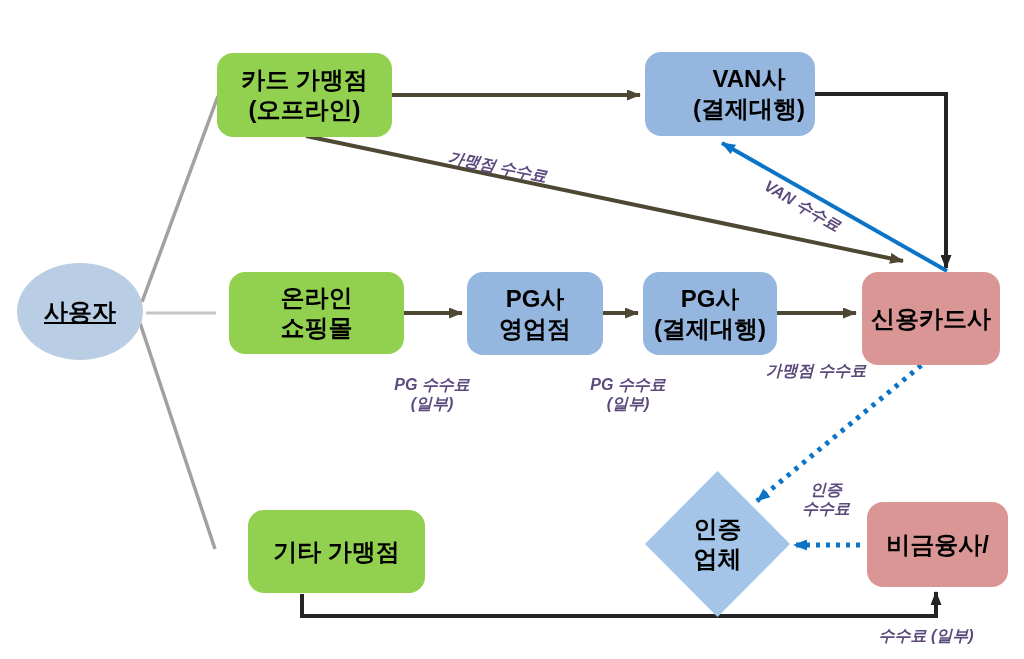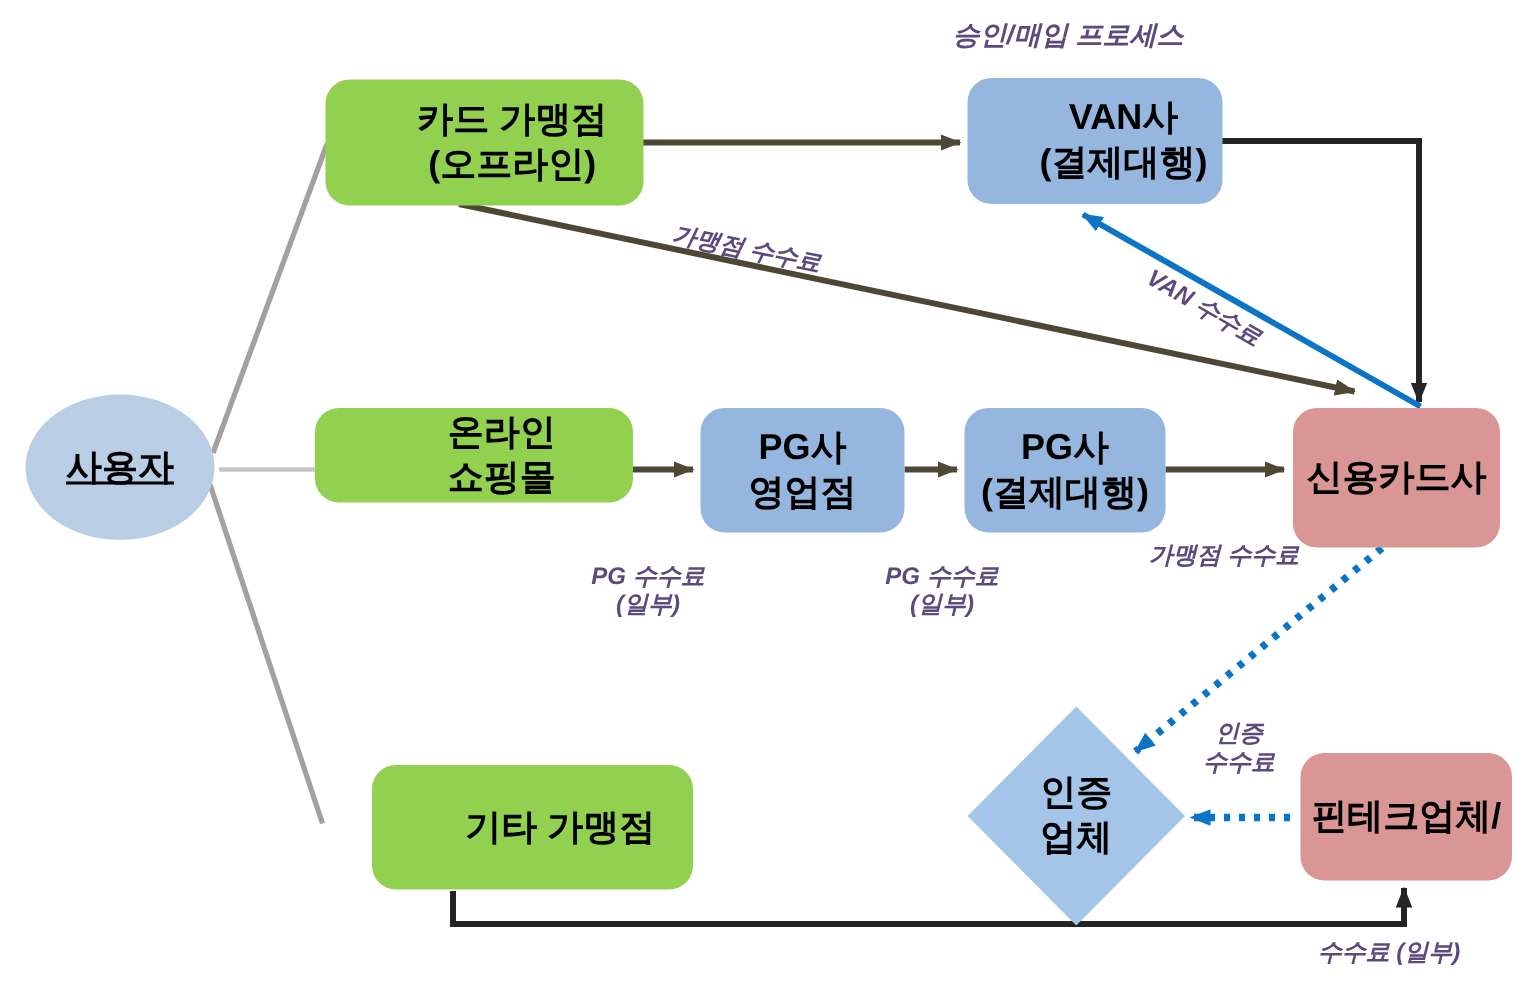--- a/index.html
+++ b/index.html
@@ -7,21 +7,21 @@
     position:relative;width:1024px;height:659px;background:#ffffff;overflow:hidden;
     font-family:"Liberation Sans","DejaVu Sans",sans-serif;
   }
   .wires{position:absolute;left:0;top:0;width:1024px;height:659px;}
   .node{
     position:absolute;display:flex;align-items:center;justify-content:center;
     text-align:center;font-weight:bold;color:#000;font-size:24px;line-height:1.25;
     white-space:pre-line;
   }
   .rounded{border-radius:16px;}
-  .green{background:var(--green-node);padding-left:37px;}
+  .green{background:var(--green-node);}
   .bluebox{background:var(--blue-node);}
   .redbox{background:var(--red-node);}
   .ellipse{background:var(--ellipse-node);border-radius:50%;text-decoration:underline;}
   .diamond{background:var(--diamond-node);clip-path:polygon(50% 0,100% 50%,50% 100%,0 50%);}
   .nfline{display:block;}
   .wavy{
     text-decoration-line:underline;text-decoration-style:wavy;
     text-decoration-color:#C00000;text-decoration-thickness:1px;text-underline-offset:4px;
   }
   .lbl{
@@ -79,43 +79,42 @@
   </svg>
 
   <div class="node ellipse" style="left:17px;top:263px;width:126px;height:97px;">사용자</div>
 
   <div class="node green rounded" style="left:217px;top:53px;width:175px;height:84px;">카드 가맹점
 (오프라인)</div>
 
   <div class="node bluebox rounded" style="left:645px;top:52px;width:132px;height:84px;padding-left:38px;">VAN사
 (결제대행)</div>
 
-  <div class="node green rounded" style="left:210px;top:272px;width:175px;height:63px;">온라인
+  <div class="node green rounded" style="left:229px;top:272px;width:175px;height:82px;">온라인
 쇼핑몰</div>
 
   <div class="node bluebox rounded" style="left:467px;top:272px;width:136px;height:83px;">PG사
 영업점</div>
 
   <div class="node bluebox rounded" style="left:643px;top:272px;width:134px;height:83px;">PG사
 (결제대행)</div>
 
   <div class="node redbox rounded" style="left:862px;top:272px;width:138px;height:93px;">신용카드사</div>
 
   <div class="node diamond" style="left:645px;top:471px;width:145px;height:146px;">인증
 업체</div>
 
   <div class="node redbox rounded" style="left:867px;top:502px;width:141px;height:85px;">
     <div>
-      <span class="nfline">핀테크업체/</span>
+      <span class="nfline">비금융사/</span>
     </div>
   </div>
 
   <div class="node green rounded" style="left:215px;top:510px;width:177px;height:83px;margin-left:33px;">기타 가맹점</div>
 
-  <div class="lbl lbl-big" style="left:592px;top:13px;width:240px;">승인/매입 프로세스</div>
 
   <div class="lbl rot12" style="left:415px;top:158px;width:165px;">가맹점 수수료</div>
 
   <div class="lbl rot30" style="left:722px;top:197px;width:160px;">VAN 수수료</div>
 
   <div class="lbl" style="left:382px;top:376px;width:100px;">PG 수수료
 (일부)</div>
 
   <div class="lbl" style="left:578px;top:376px;width:100px;">PG 수수료
 (일부)</div>

